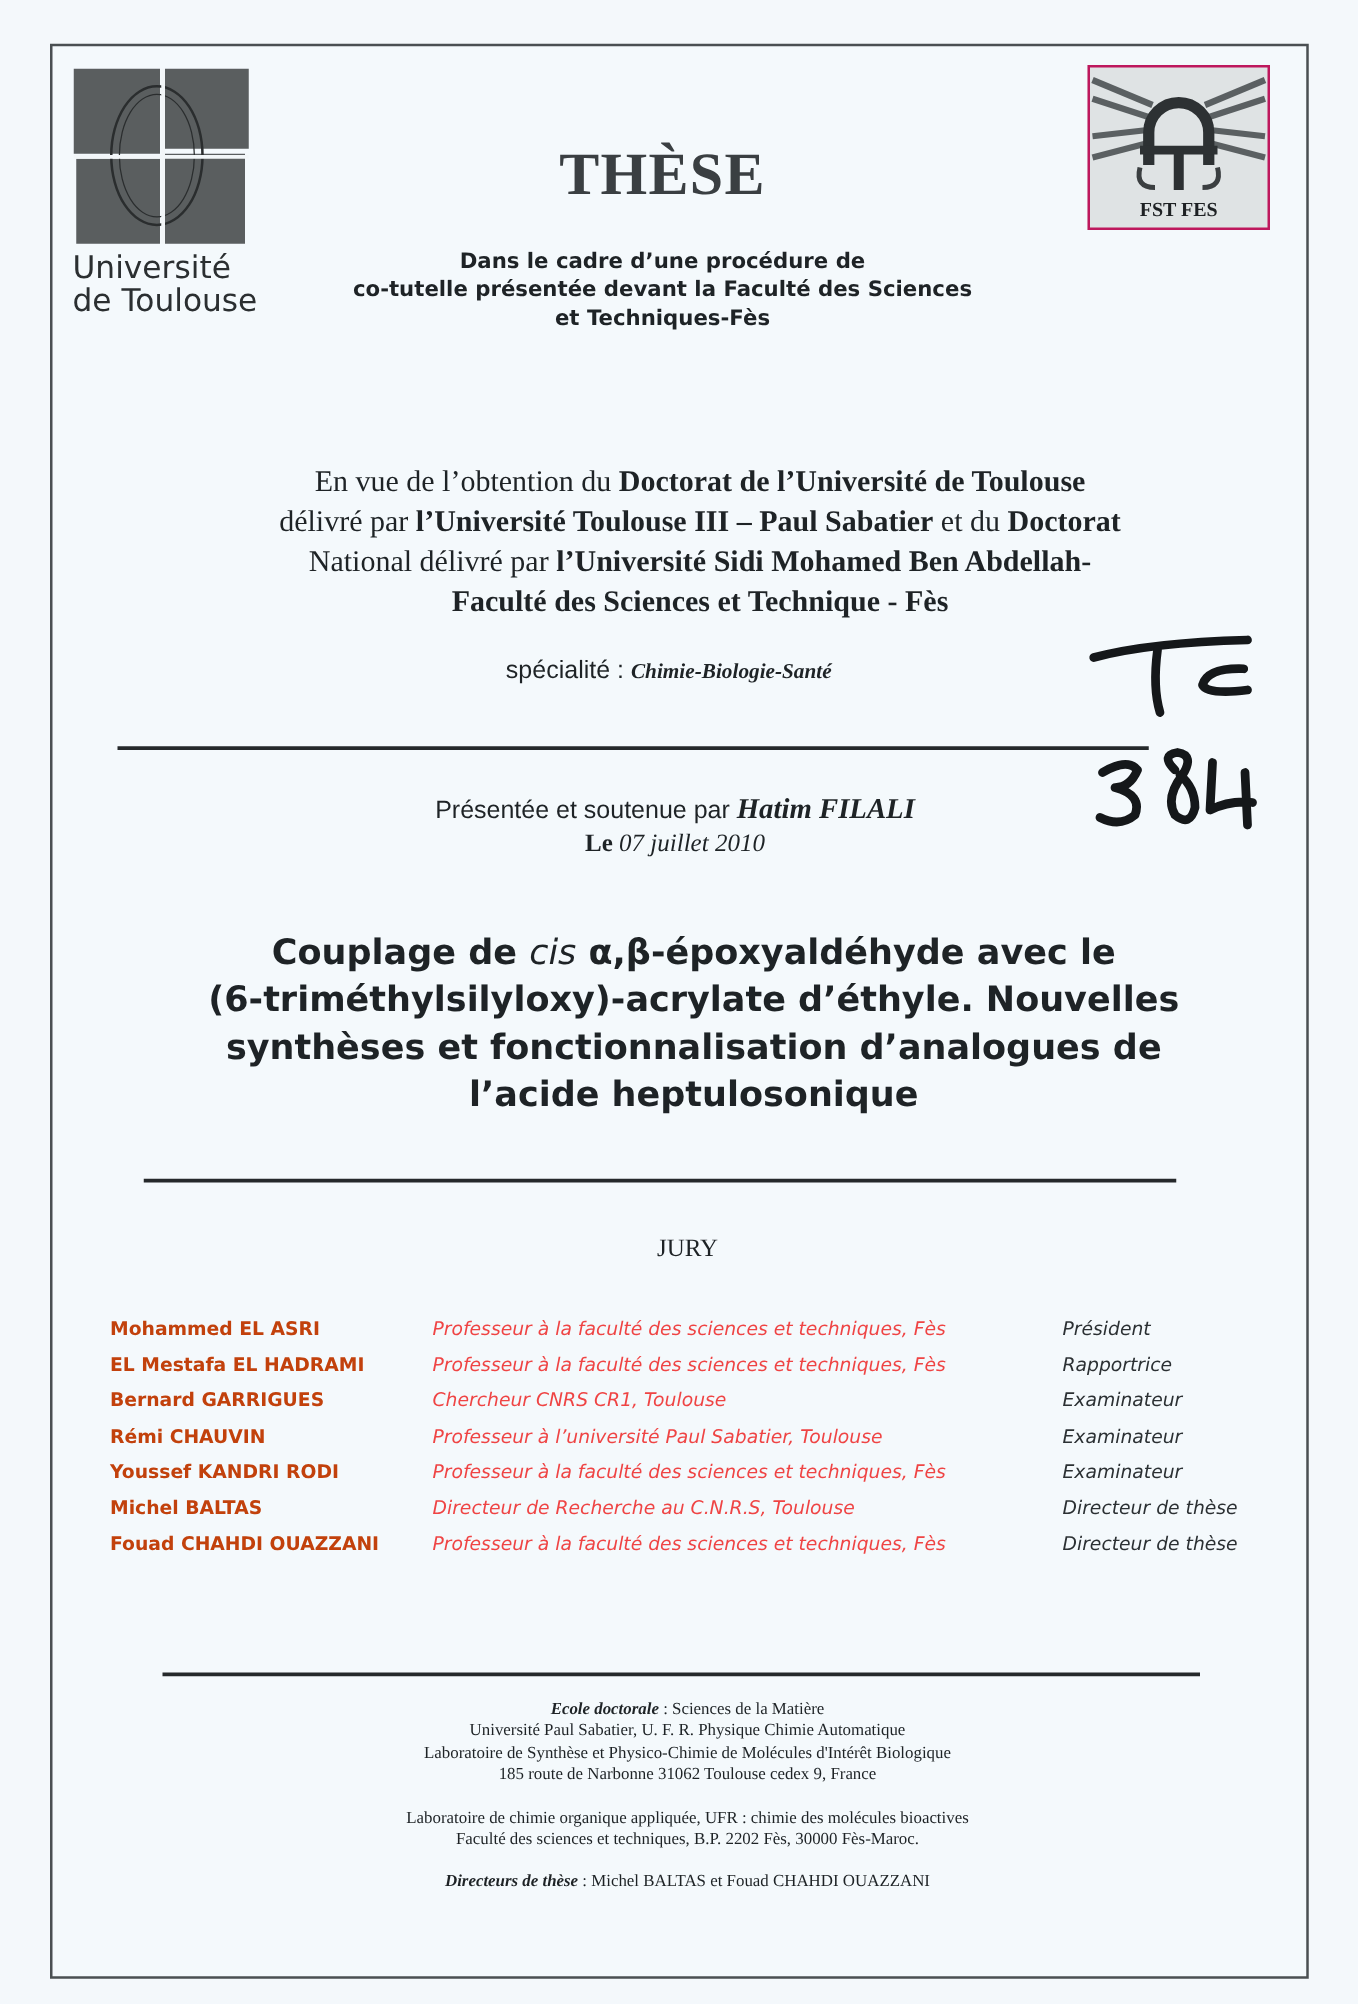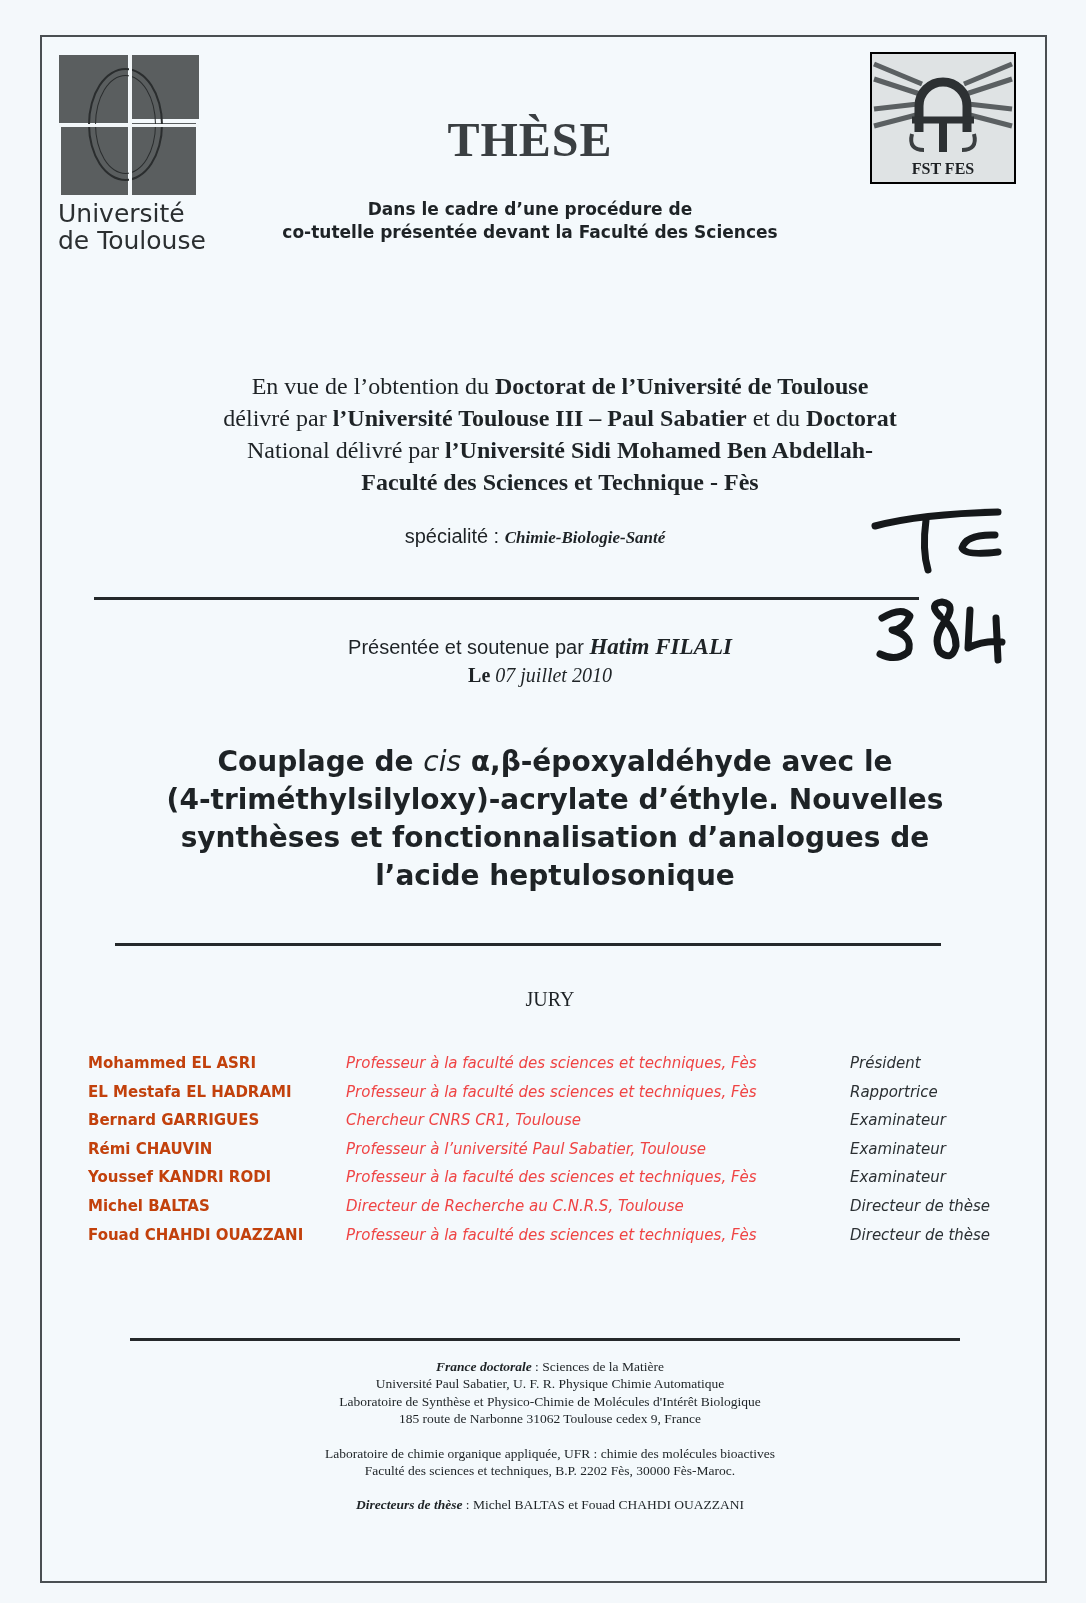--- a/index.html
+++ b/index.html
@@ -37,21 +37,21 @@
     .ut-seal-inner {
       position: absolute; left: 36px; top: 20px; width: 61px; height: 99px;
       border: 1px solid #2a2d2e; border-radius: 50%;
       box-sizing: border-box;
     }
     .ut-name {
       left: 58px; top: 200px; font-size: 25px; line-height: 27px; color: #2b2f31;
     }
     .fst-logo {
       left: 870px; top: 52px; width: 146px; height: 132px;
-      border: 2px solid #000000; box-sizing: border-box;
+      border: 2px solid #be185d; box-sizing: border-box;
       background: #dfe3e4;
       overflow: hidden;
     }
     .fst-label {
       position: absolute; left: 0; right: 0; bottom: 4px; text-align: center;
       font-weight: bold; font-size: 16px; color: #1e2124;
     }
 
     .these-title {
       left: 230px; top: 112px; width: 600px;
@@ -149,20 +149,21 @@
     <path d="M40 80 Q36 96 52 96 M102 80 Q106 96 90 96" stroke="#3b3f41" stroke-width="4" fill="none"></path>
   </svg>
   <div class="fst-label serif">FST FES</div>
 </div>
 
 <div class="abs these-title serif center">THÈSE</div>
 
 <div class="abs cotutelle sans center">
   <div>Dans le cadre d’une procédure de</div>
   <div>co-tutelle présentée devant la Faculté des Sciences</div>
+  <div>et Techniques-Fès</div>
 </div>
 
 <div class="abs obtention serif center">
   <div><span>En vue de l’obtention du </span><b>Doctorat de l’Université de Toulouse</b></div>
   <div><span>délivré par </span><b>l’Université Toulouse III – Paul Sabatier</b><span> et du </span><b>Doctorat</b></div>
   <div><span>National délivré par </span><b>l’Université Sidi Mohamed Ben Abdellah-</b></div>
   <div><b>Faculté des Sciences et Technique - Fès</b></div>
 </div>
 
 <div class="abs specialite center">
@@ -188,21 +189,21 @@
       <path d="M70 126 Q58 114 72 112 Q86 114 76 130 Q62 148 70 162 Q82 172 86 156 Q86 140 74 130"></path>
       <path d="M100 120 L98 158 Q114 150 132 152 M126 128 L128 170"></path>
     </g>
   </svg>
   
   
 </div>
 
 <div class="abs title-block sans center">
   <div><span>Couplage de </span><i>cis</i><span> α,β-époxyaldéhyde avec le</span></div>
-  <div>(4-triméthylsilyloxy)-acrylate d’éthyle. Nouvelles</div>
+  <div>(6-triméthylsilyloxy)-acrylate d’éthyle. Nouvelles</div>
   <div>synthèses et fonctionnalisation  d’analogues de</div>
   <div>l’acide heptulosonique</div>
 </div>
 
 <div class="rule" style="left:115px;top:943px;width:826px;"></div>
 
 <div class="abs jury-head serif center">JURY</div>
 
 <div class="abs jury sans">
   <div class="jury-row">
@@ -238,21 +239,21 @@
   <div class="jury-row">
     <span class="n">Fouad CHAHDI OUAZZANI</span>
     <span class="a">Professeur à la faculté des sciences et techniques, Fès</span>
     <span class="r">Directeur de thèse</span>
   </div>
 </div>
 
 <div class="rule" style="left:130px;top:1338px;width:830px;"></div>
 
 <div class="abs footer serif center">
-  <div><span class="lbl">France doctorale</span><span> : Sciences de la Matière</span></div>
+  <div><span class="lbl">Ecole doctorale</span><span> : Sciences de la Matière</span></div>
   <div>Université Paul Sabatier, U. F. R. Physique Chimie Automatique</div>
   <div>Laboratoire de Synthèse et Physico-Chimie de Molécules d'Intérêt Biologique</div>
   <div>185 route de Narbonne 31062 Toulouse cedex 9, France</div>
   <div style="height:17px;"></div>
   <div>Laboratoire de chimie organique appliquée, UFR : chimie des molécules bioactives</div>
   <div>Faculté des sciences et techniques, B.P. 2202 Fès, 30000 Fès-Maroc.</div>
   <div style="height:17px;"></div>
   <div><span class="lbl">Directeurs de thèse</span><span> : Michel BALTAS et Fouad CHAHDI OUAZZANI</span></div>
 </div>
 

